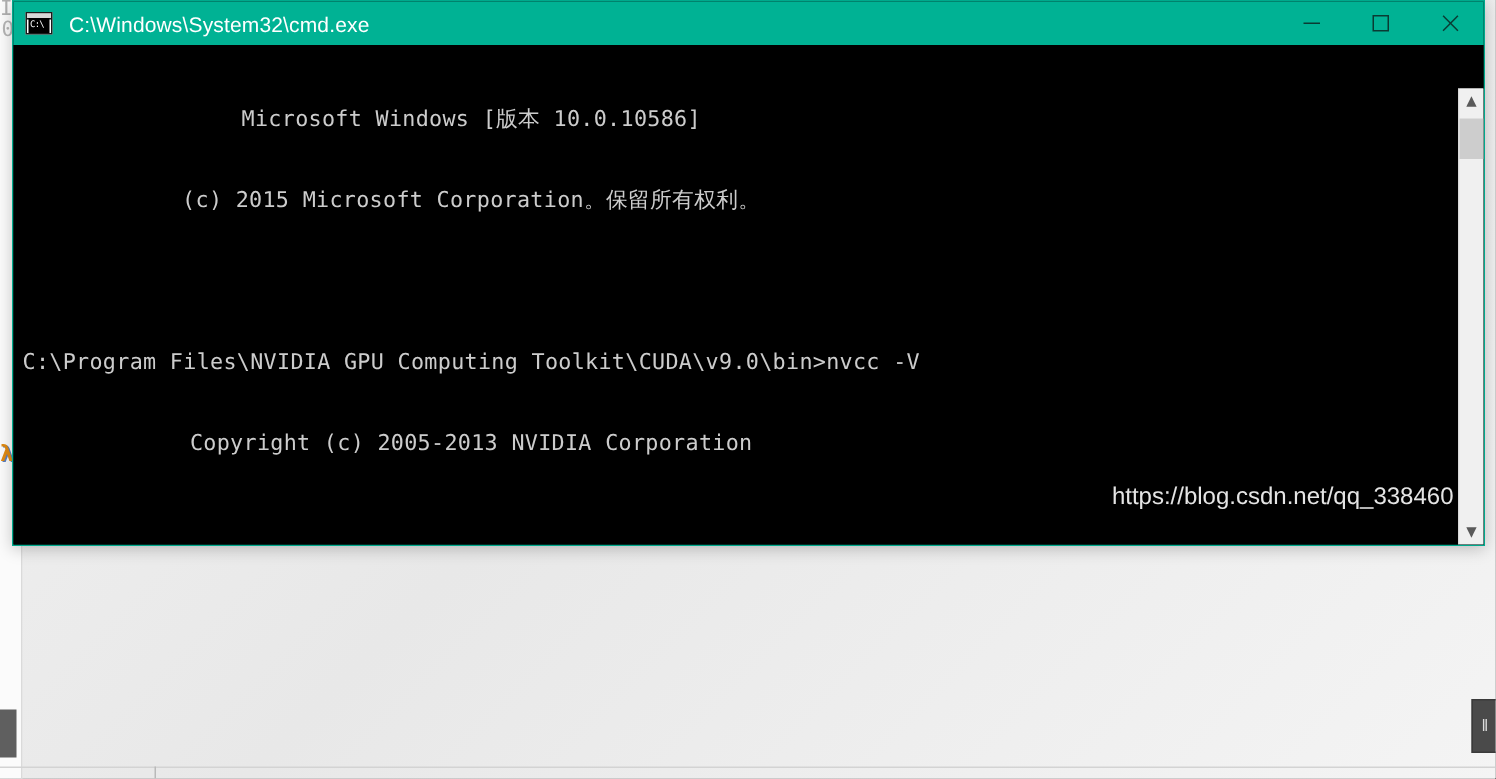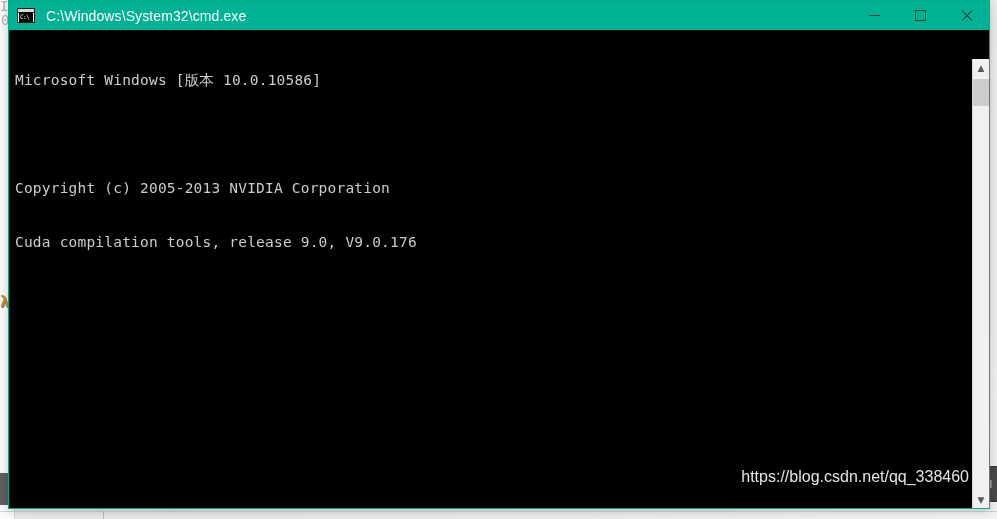--- a/index.html
+++ b/index.html
@@ -82,21 +82,21 @@
     line-height: 34px;
     text-align: center;
     overflow: hidden;
   }
 
   
   .cmd-window {
     position: absolute;
     left: 8px; top: 0px;
     width: 982px;
-    height: 509px;
+    height: 364px;
     background: #000000;
     border: 1px solid #00a98c;
     box-sizing: border-box;
     box-shadow: 0 2px 10px rgba(0,0,0,0.22);
   }
 
   .titlebar {
     position: relative;
     height: 29px;
     background: #00b294;
@@ -189,21 +189,21 @@
   .console-text {
     position: absolute;
     left: 6px; top: 5px;
     font-family: "DejaVu Sans Mono", monospace;
     font-size: 14.5px;
     line-height: 18px;
     color: #cccccc;
     white-space: pre;
     letter-spacing: 0.2px;
   }
-  .console-line { height: 18px; }
+  .console-line { height: 18px; text-align: center; }
 
   .watermark {
     position: absolute;
     right: 20px;
     bottom: 22px;
     font-family: "Liberation Sans", sans-serif;
     font-size: 16px;
     color: #e4e4e4;
     white-space: nowrap;
     user-select: none;
@@ -280,23 +280,24 @@
         <div class="win-btn close">
           <span class="glyph-close"></span>
         </div>
       </div>
     </div>
 
     <div class="console-area">
 
       <div class="console-text">
         <div class="console-line">Microsoft Windows [版本 10.0.10586]</div>
+        <div class="console-line">(c) 2015 Microsoft Corporation。保留所有权利。</div>
         <div class="console-line"></div>
+        <div class="console-line">C:\Program Files\NVIDIA GPU Computing Toolkit\CUDA\v9.0\bin&gt;nvcc -V</div>
         <div class="console-line">Copyright (c) 2005-2013 NVIDIA Corporation</div>
-        <div class="console-line">Cuda compilation tools, release 9.0, V9.0.176</div>
         <div class="console-line"></div>
         
       </div>
 
       <div class="watermark">https://blog.csdn.net/qq_338460</div>
 
       <div class="scrollbar">
         <div class="sb-track"></div>
         <div class="sb-arrow up">▲</div>
         <div class="sb-thumb"></div>

